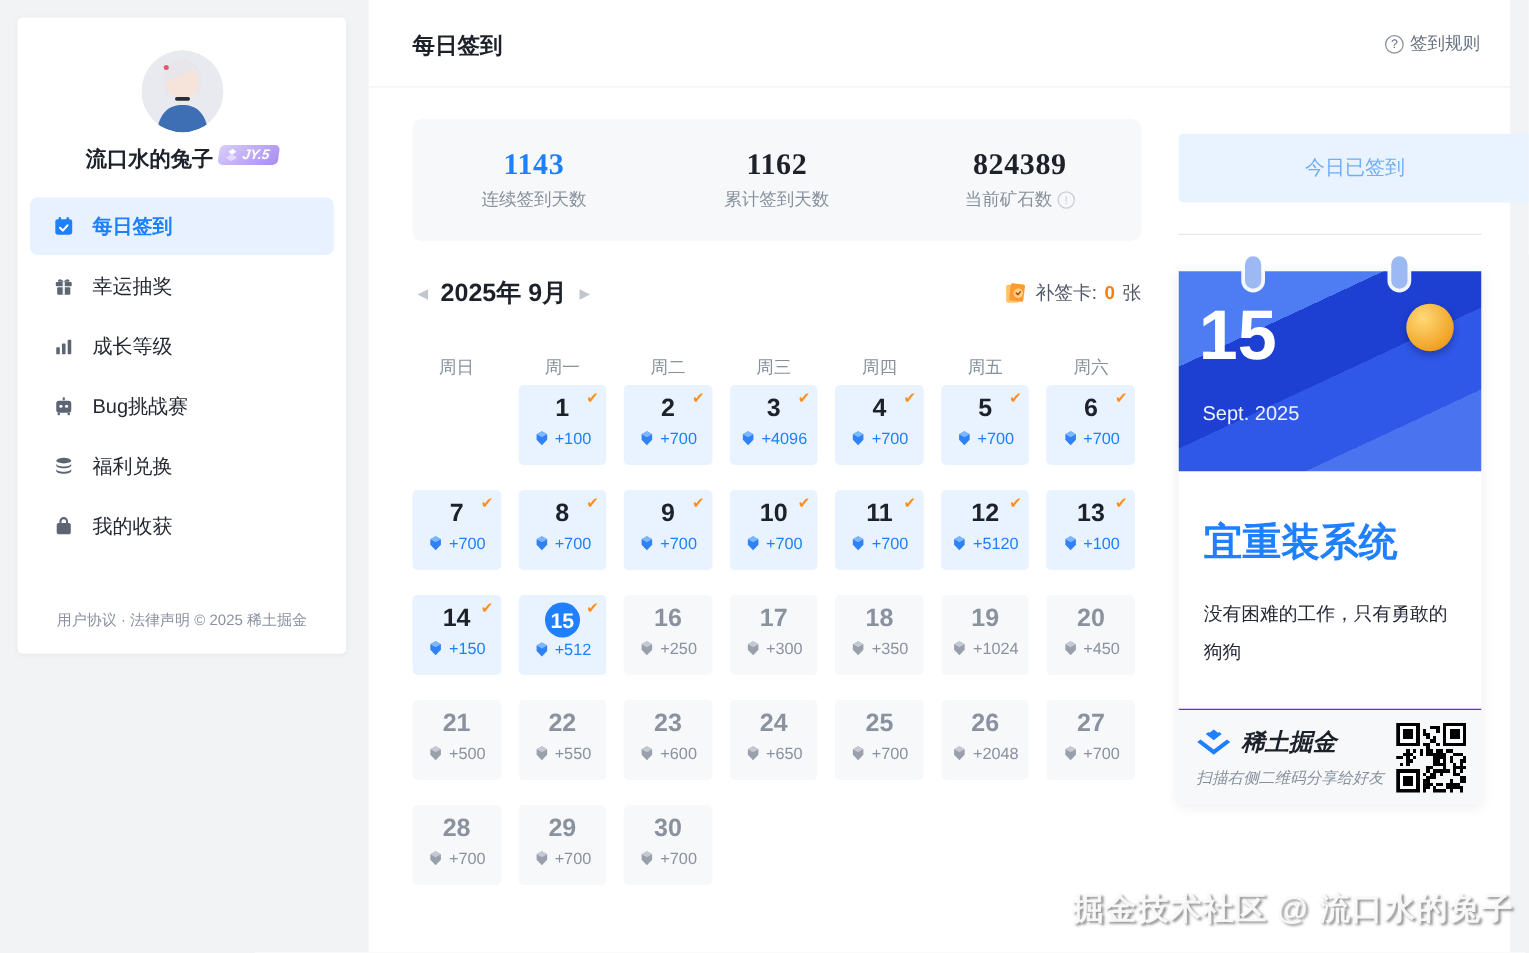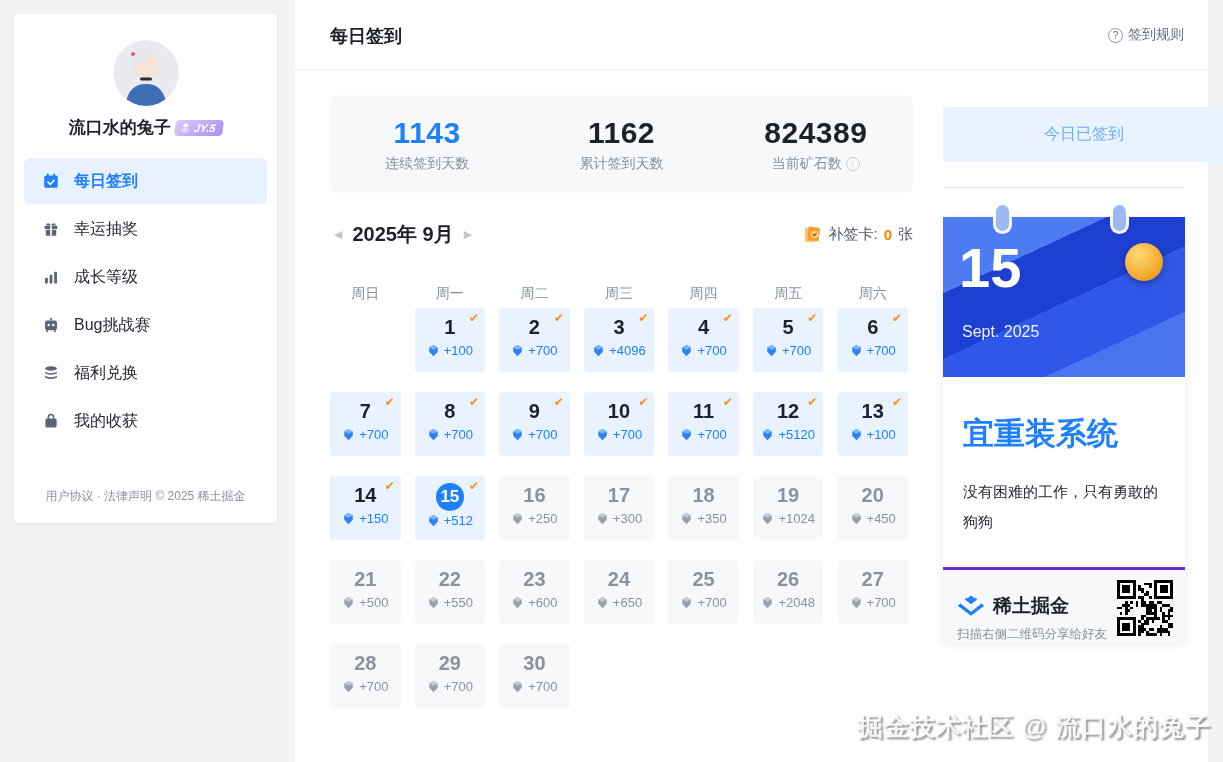--- a/index.html
+++ b/index.html
@@ -11,21 +11,21 @@
     color:#1d2129;
     overflow:hidden;
   }
   
   .sidebar {
     position:absolute; left:14px; top:14px; width:263px; height:509px;
     background:#fff; border-radius:4px; box-shadow:0 1px 4px rgba(0,0,0,.05);
   }
   .avatar-wrap { position:absolute; top:26px; left:0; width:100%; display:flex; justify-content:center; }
   .avatar { width:66px; height:66px; border-radius:50%; overflow:hidden; }
-  .name-row { position:absolute; top:102px; width:100%; display:flex; justify-content:center; align-items:center; gap:4px; }
+  .name-row { position:absolute; top:102px; width:100%; display:flex; justify-content:center; align-items:flex-start; gap:4px; }
   .username { font-size:17px; font-weight:700; color:#1d2129; }
   .lv-badge {
     display:inline-flex; align-items:center; gap:3px;
     background:linear-gradient(135deg,#d9ccfb,#a88df2);
     color:#fff; font-size:11px; font-weight:800; font-style:italic;
     padding:2px 7px 2px 5px; border-radius:4px; transform:skewX(-8deg);
   }
   .menu { position:absolute; top:144px; left:0; width:100%; }
   .menu-item {
     height:46px; margin:0 10px 2px 10px; border-radius:6px;
@@ -51,21 +51,21 @@
     width:15px; height:15px; border:1.2px solid #8a919f; border-radius:50%;
     display:inline-flex; align-items:center; justify-content:center;
     font-size:10px; color:#66707f;
   }
   
   .stats {
     position:absolute; left:35px; top:95px; width:583px; height:98px;
     background:#f7f8fa; border-radius:8px; display:flex; align-items:center;
   }
   .stat { flex:1; text-align:center; }
-  .stat-value { font-size:30px; font-weight:800; color:#1d2129; letter-spacing:.5px; }
+  .stat-value { font-size:24px; font-weight:800; color:#1d2129; letter-spacing:.5px;font-family:Liberation Serif, serif; }
   .stat-value.hl { color:#1e80ff; }
   .stat-label { margin-top:5px; font-size:14px; color:#86909c; display:flex; justify-content:center; align-items:center; gap:4px; }
   .info-icon {
     width:14px; height:14px; border:1.2px solid #c9ccd4; border-radius:50%;
     display:inline-flex; align-items:center; justify-content:center;
     font-size:9px; color:#c9ccd4;
   }
   
   .month-row { position:absolute; left:35px; top:218px; width:583px; height:32px; display:flex; align-items:center; }
   .nav-arrow { font-size:11px; color:#c2c6ce; cursor:pointer; padding:4px; }
@@ -121,22 +121,23 @@
     position:absolute; left:182px; top:26px; width:38px; height:38px; border-radius:50%;
     background:radial-gradient(circle at 35% 30%, #ffd977, #f2a72b 65%, #d9891a);
     box-shadow:0 3px 6px rgba(0,0,30,.3);
   }
   .card-day { position:absolute; left:16px; top:18px; font-size:56px; font-weight:800; color:#fff; }
   .card-date { position:absolute; left:19px; top:106px; font-size:16px; color:#eef3ff; }
   .card-white { padding:36px 20px 30px 20px; }
   .card-suit { font-size:31px; font-weight:800; color:#1e80ff; }
   .card-quote { margin-top:22px; width:202px; font-size:15px; line-height:30px; color:#252933; }
   .card-footer {
-    position:relative; height:76px; background:#f7f8fa; border-top:3px solid #6d28d9;
-    padding:23px 14px;
+    position:relative; height:76px; background:#f7f8fa; border-top:1px solid #6d28d9;
+    padding:13px 14px;
+    font-style:italic;
   }
   .brand-row { display:flex; align-items:center; gap:8px; }
   .brand-name { font-size:19px; font-weight:700; color:#1d2129; }
   .share-tip { margin-top:7px; font-size:12.5px; color:#86909c; }
   .qr { position:absolute; right:12px; top:10px; width:56px; height:56px; }
   
   .watermark {
     position:absolute; right:12px; top:710px; font-size:25px; font-weight:700;
     color:rgba(250,250,250,.95); letter-spacing:1px;
     text-shadow:2px 2px 2px rgba(90,90,90,.65);

